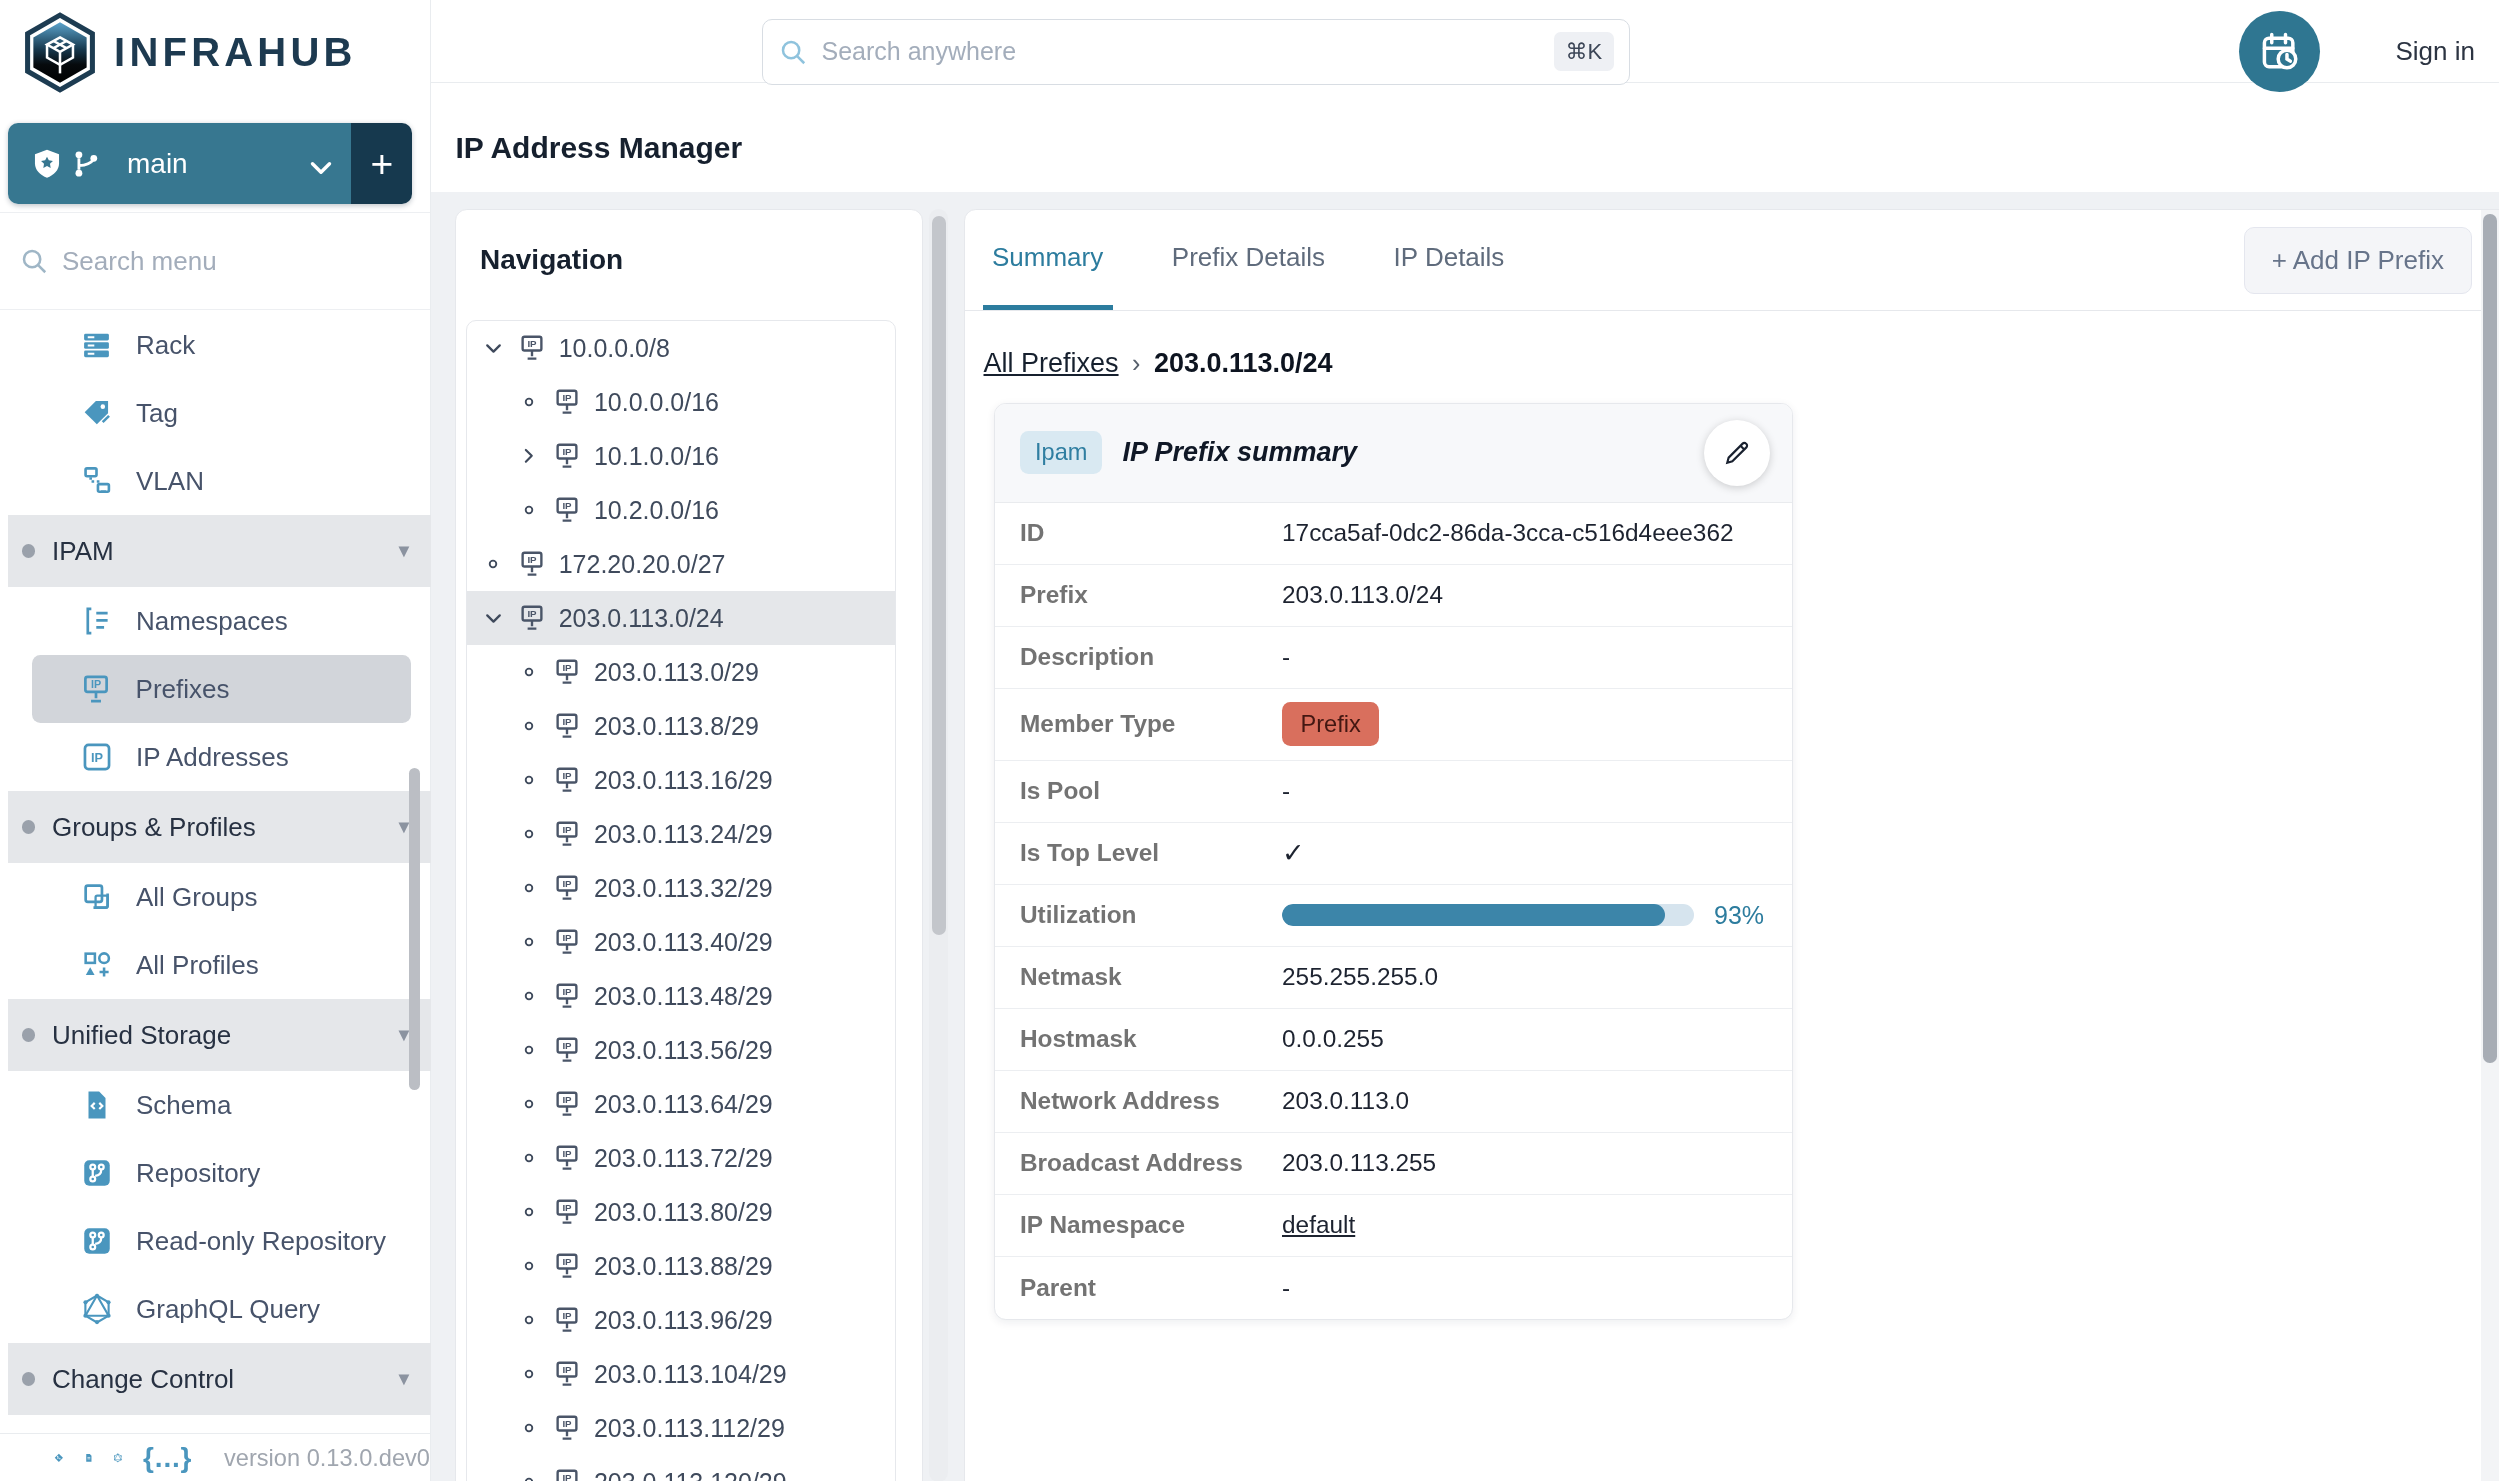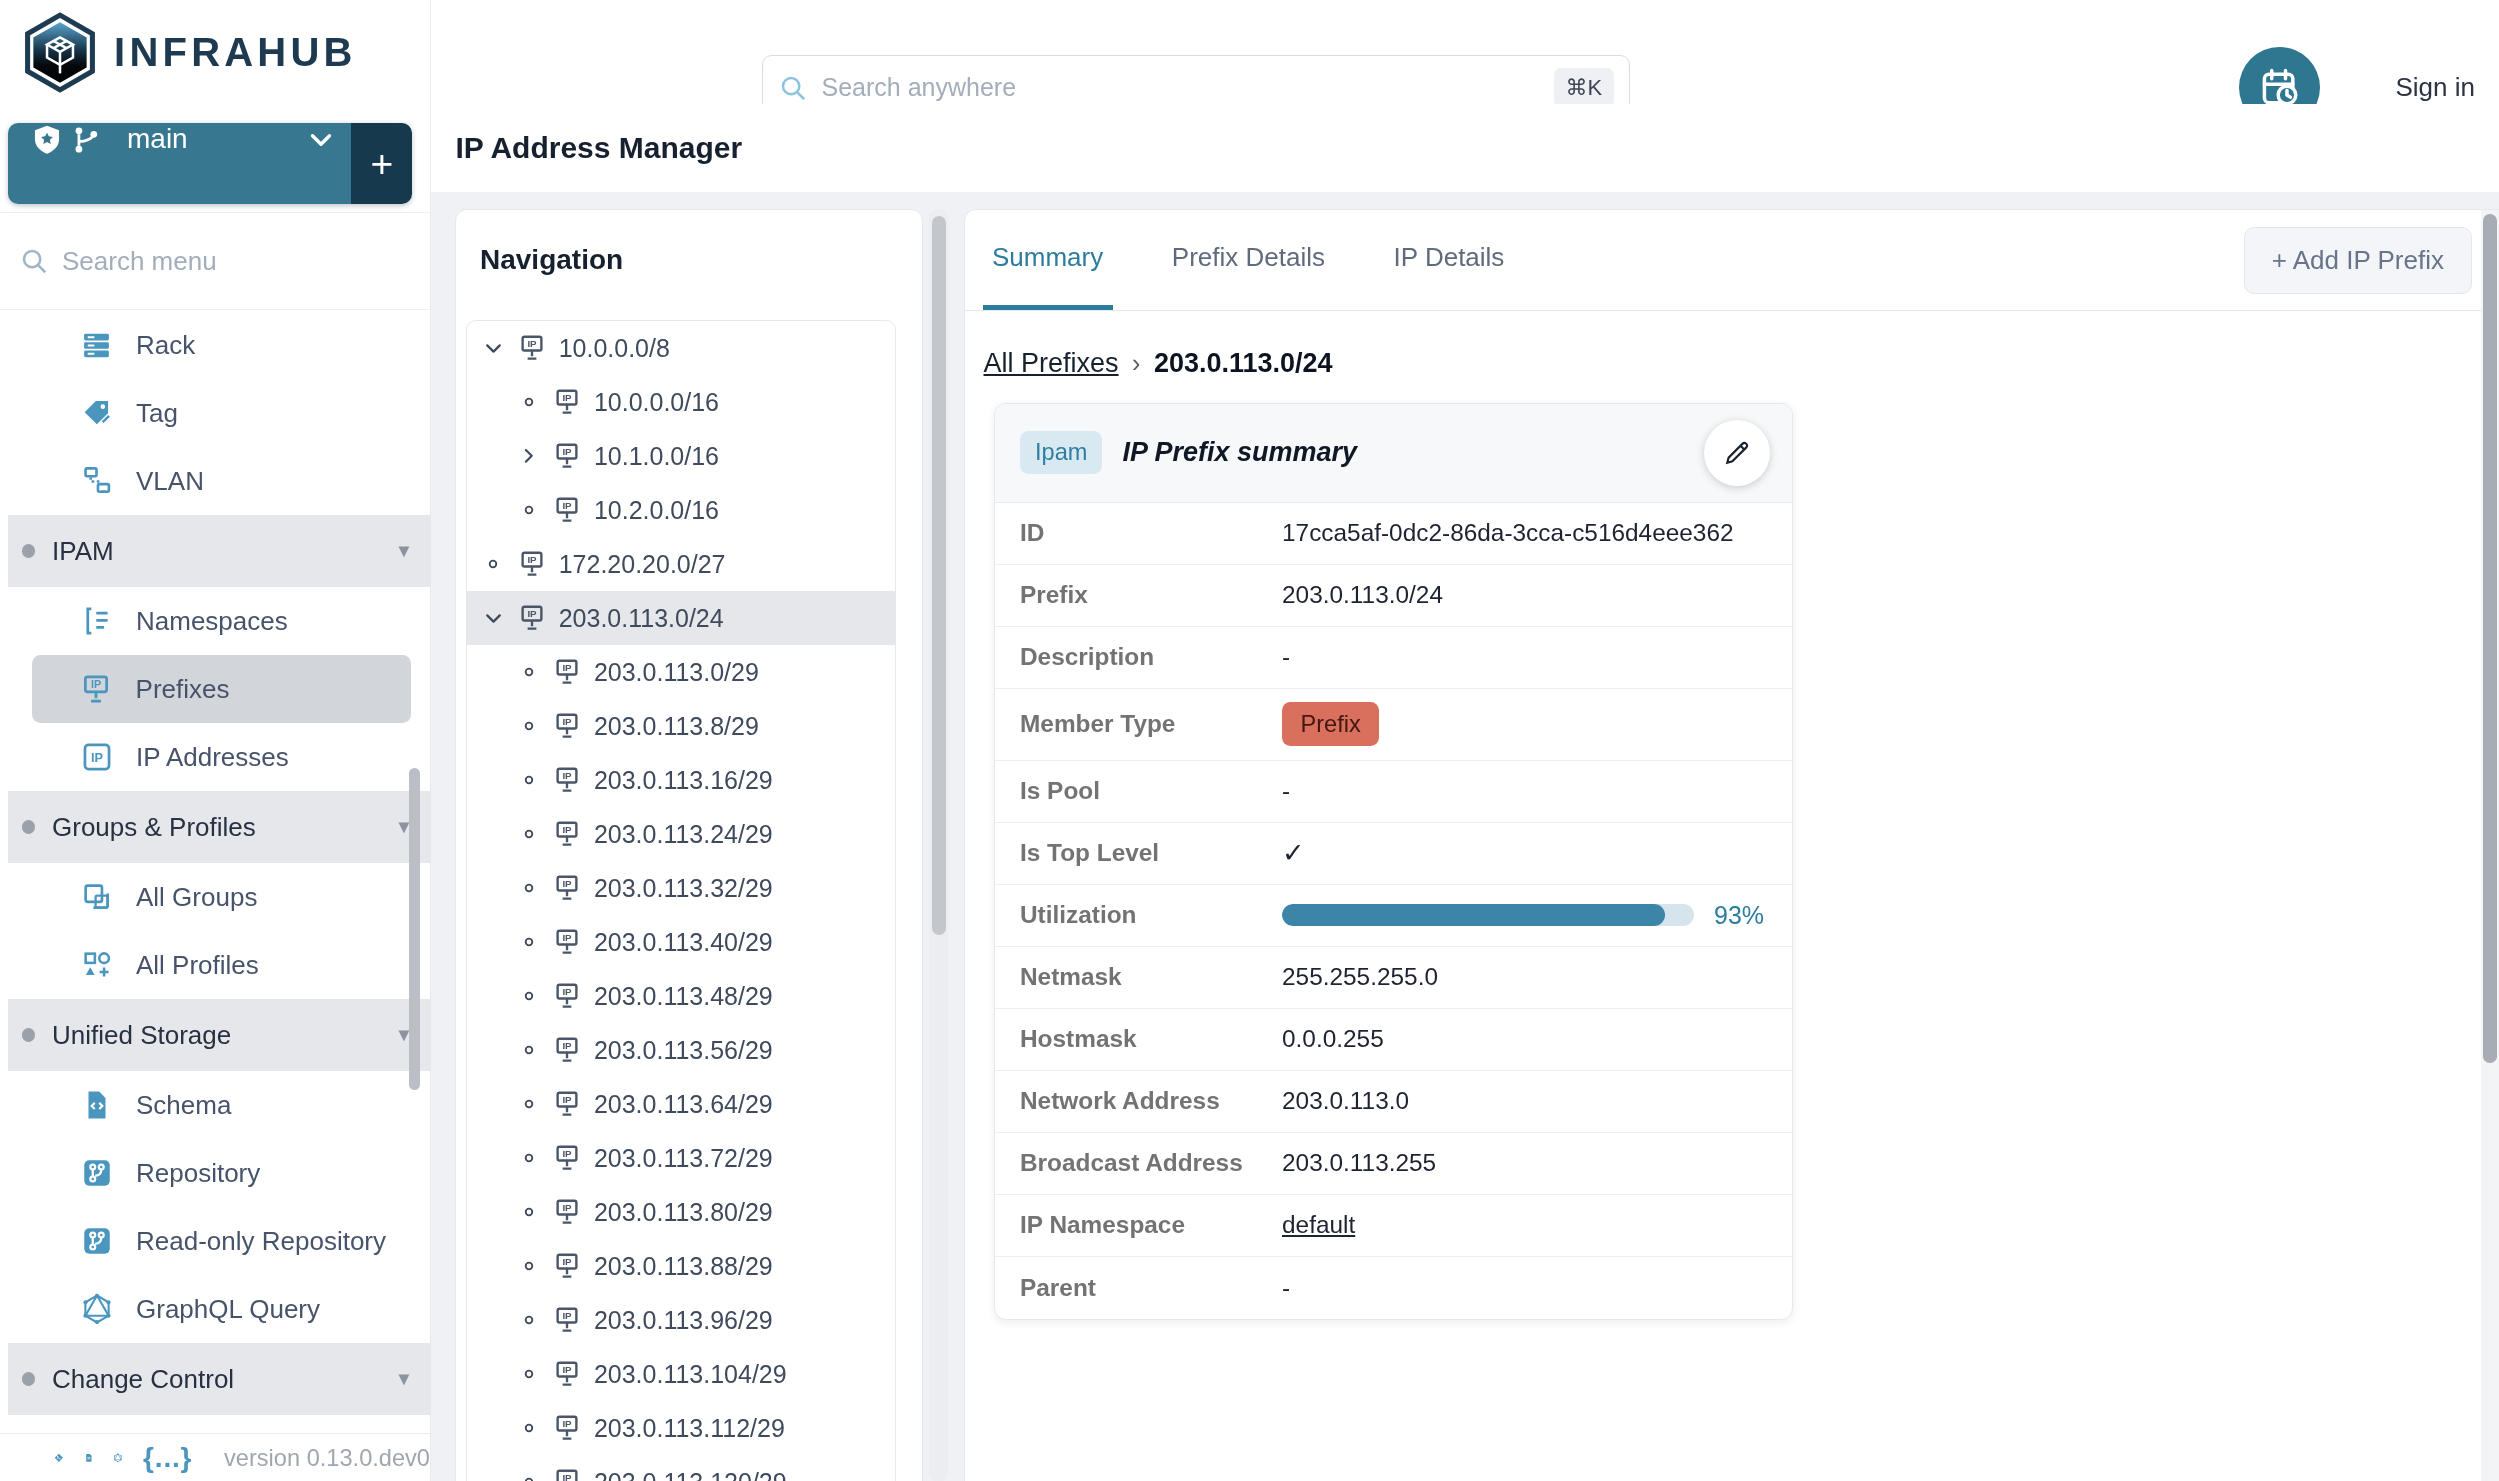--- a/index.html
+++ b/index.html
@@ -1,37 +1,37 @@
 <!DOCTYPE html>
 <html style="font-size:13.5px"><head>
 <meta charset="utf-8">
 <style>
   * { margin:0; padding:0; box-sizing:border-box; }
   html,body { width:2500px; height:1482px; }
   body { font-family:"Liberation Sans", sans-serif; background:#fff; overflow:hidden; }
   .app { position:relative; width:2500px; height:1482px; background:#fff; overflow:hidden; }
 
   
-  .topbar { position:absolute; left:431px; top:0; width:2069px; height:103px; background:#fff; border-bottom:1.7px solid #e9ecef;margin-top:36px; }
+  .topbar { position:absolute; left:431px; top:0; width:2069px; height:83px; background:#fff; border-bottom:1.7px solid #e9ecef; }
   .search-wrap { position:absolute; left:331px; top:18.5px; width:868px; height:66px; border:1.7px solid #d8dde3; border-radius:10px; display:flex; align-items:center; padding:0 15px; background:#fff; }
   .search-wrap .sicon { width:30px; height:30px; color:#8fc3dd; flex-shrink:0; }
   .search-wrap input { border:none; outline:none; flex:1; font-size:25px; color:#3c4657; margin-left:13.5px; font-family:"Liberation Sans",sans-serif; }
   .search-wrap input::placeholder { color:#a3adbb; }
   .kbd { background:#eef0f4; border-radius:6.7px; padding:6.7px 11.8px; font-size:22px; color:#3c4657; }
   .cal-btn { position:absolute; right:180px; top:11px; width:81px; height:81px; border-radius:50%; background:#2f7691; border:none; display:flex; align-items:center; justify-content:center; cursor:pointer; }
   .cal-btn svg { width:44px; height:44px; }
   .signin { position:absolute; right:25px; top:0; height:103px; display:flex; align-items:center; font-size:26px; color:#2c3442; cursor:pointer; }
 
   
   .sidebar { position:absolute; left:0; top:0; width:431px; height:1482px; background:#fff; border-right:1.7px solid #e9ecef; }
   .logo { display:flex; align-items:center; padding:10px 0 0 23.6px; height:94px; }
   .logo svg { width:72px; height:81px; }
   .logo-text { font-size:40px; font-weight:700; color:#1d3a50; letter-spacing:4.2px; margin-left:18.5px; }
   .branch-row { position:absolute; left:8.4px; top:123px; display:flex; box-shadow:0 1.7px 5px rgba(20,40,60,.25); border-radius:10px; }
-  .branch-btn { width:343px; height:81px; background:#377790; border:none; border-radius:10px 0 0 10px; display:flex; align-items:flex-start; color:#fff; padding:0 22px; cursor:pointer; }
+  .branch-btn { width:343px; height:81px; background:#377790; border:none; border-radius:10px 0 0 10px; display:flex; align-items:center; color:#fff; padding:0 22px; cursor:pointer; }
   .branch-btn .bicons { display:flex; align-items:center; }
   .branch-btn svg { width:34px; height:34px; }
   .branch-label { font-size:28px; color:#fff; margin-left:23.6px; font-family:"Liberation Sans",sans-serif; }
   .branch-chev { margin-left:auto; width:25px; height:25px; color:#fff; }
   .branch-add { width:61px; height:81px; background:#16394e; border:none; border-radius:0 10px 10px 0; color:#fff; font-size:39px; display:flex; align-items:center; justify-content:center; cursor:pointer; }
   .menu-search { position:absolute; left:0; top:212px; width:100%; height:98px; border-top:1.7px solid #edeff2; border-bottom:1.7px solid #edeff2; display:flex; align-items:center; padding-left:18.5px; }
   .menu-search .sicon { width:30px; height:30px; color:#9fb6c6; }
   .menu-search input { border:none; outline:none; font-size:26px; color:#3c4657; margin-left:13.5px; width:320px; font-family:"Liberation Sans",sans-serif; }
   .menu-search input::placeholder { color:#a3adbb; }
   .menu { position:absolute; left:8px; top:311px; width:100%; height:1120px; overflow:hidden; }

